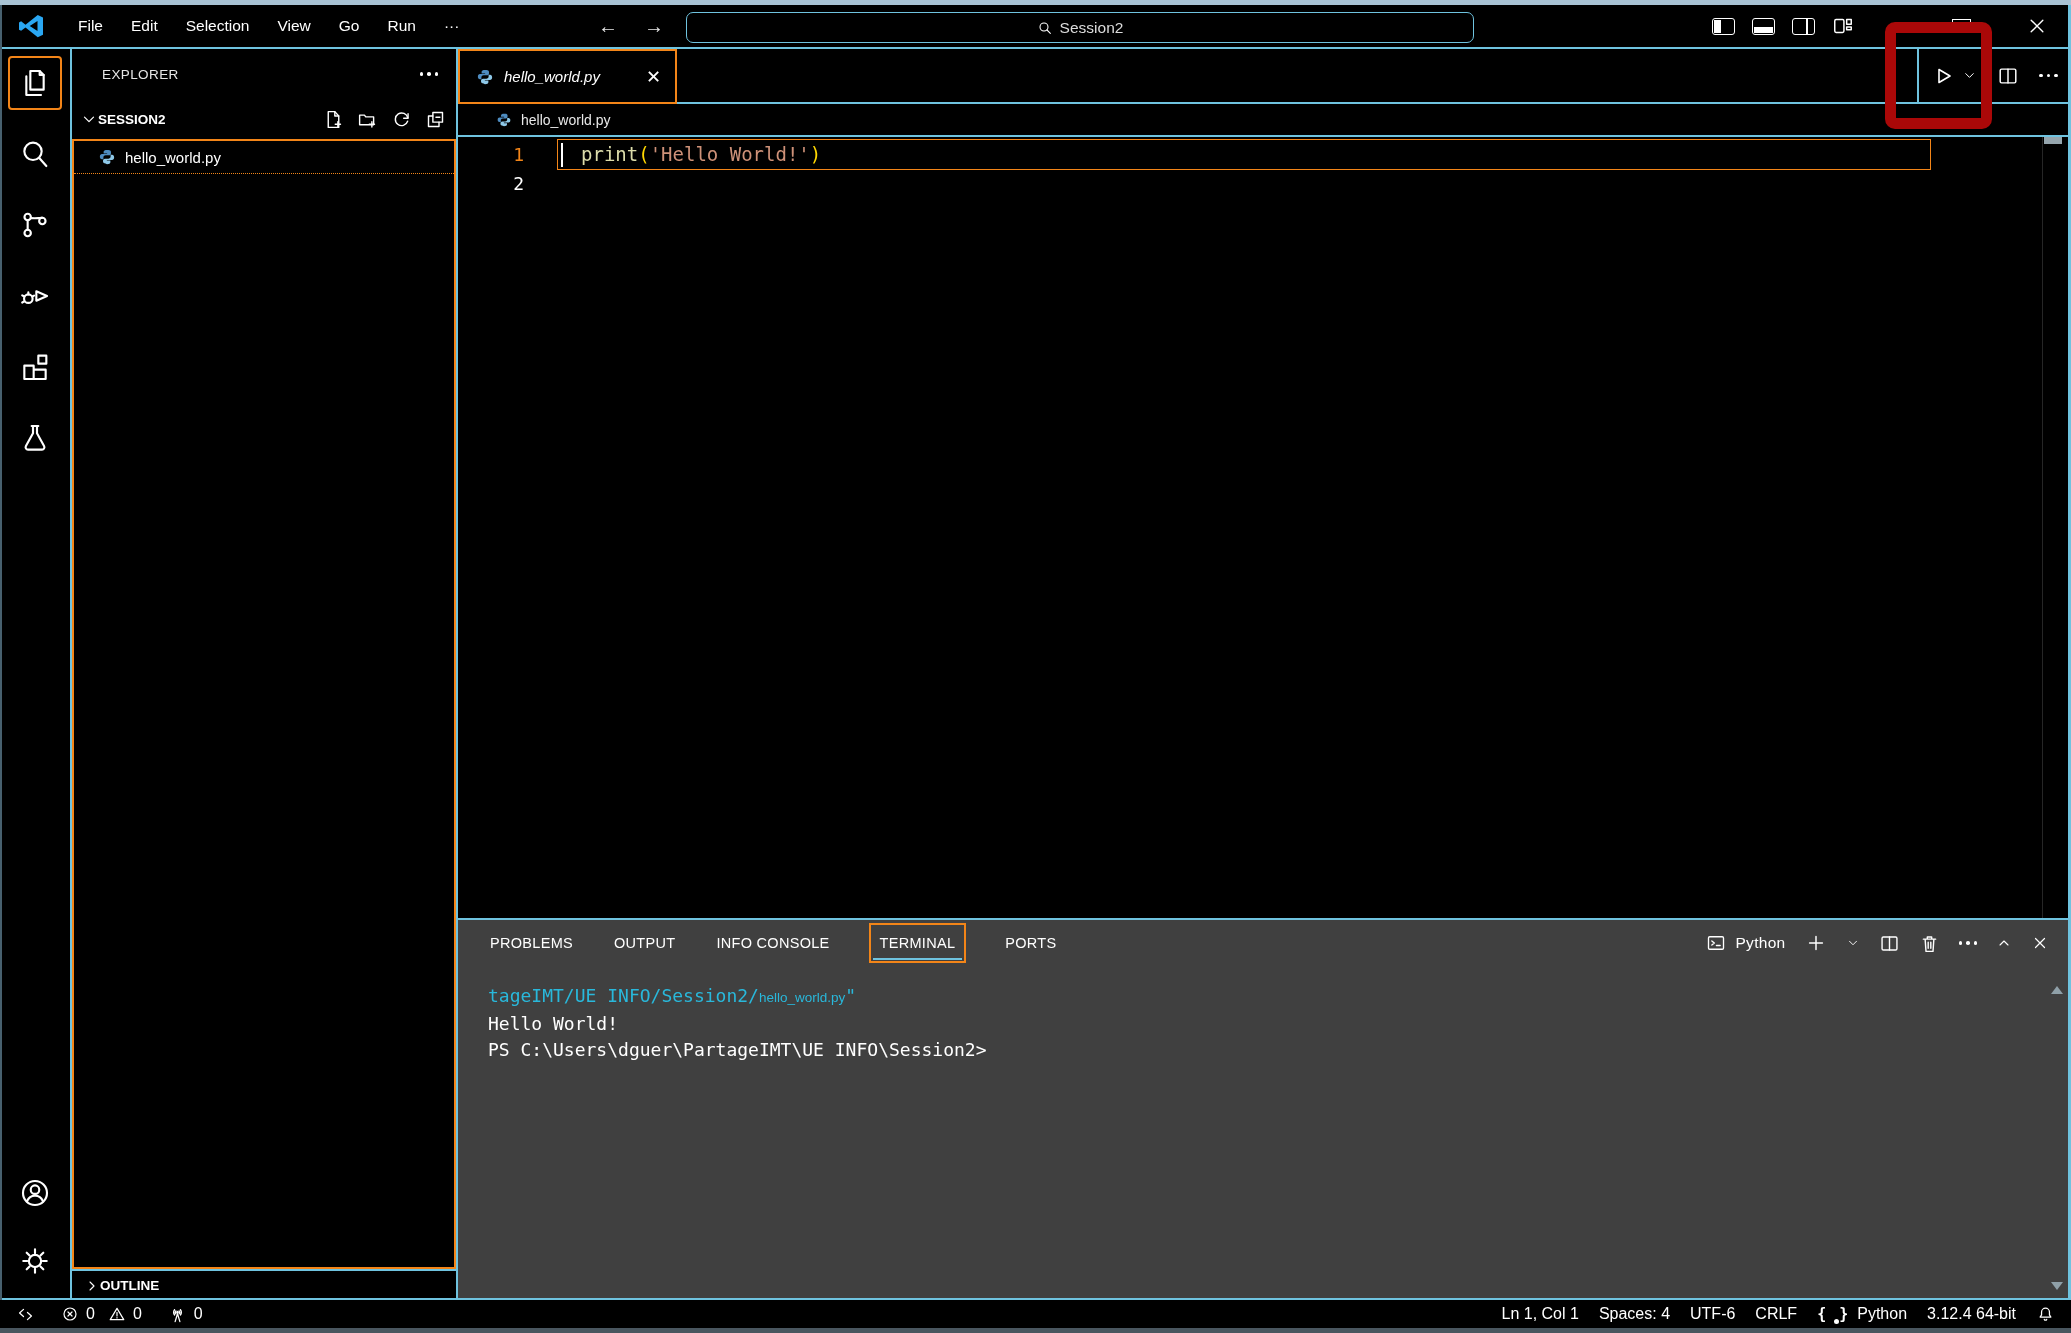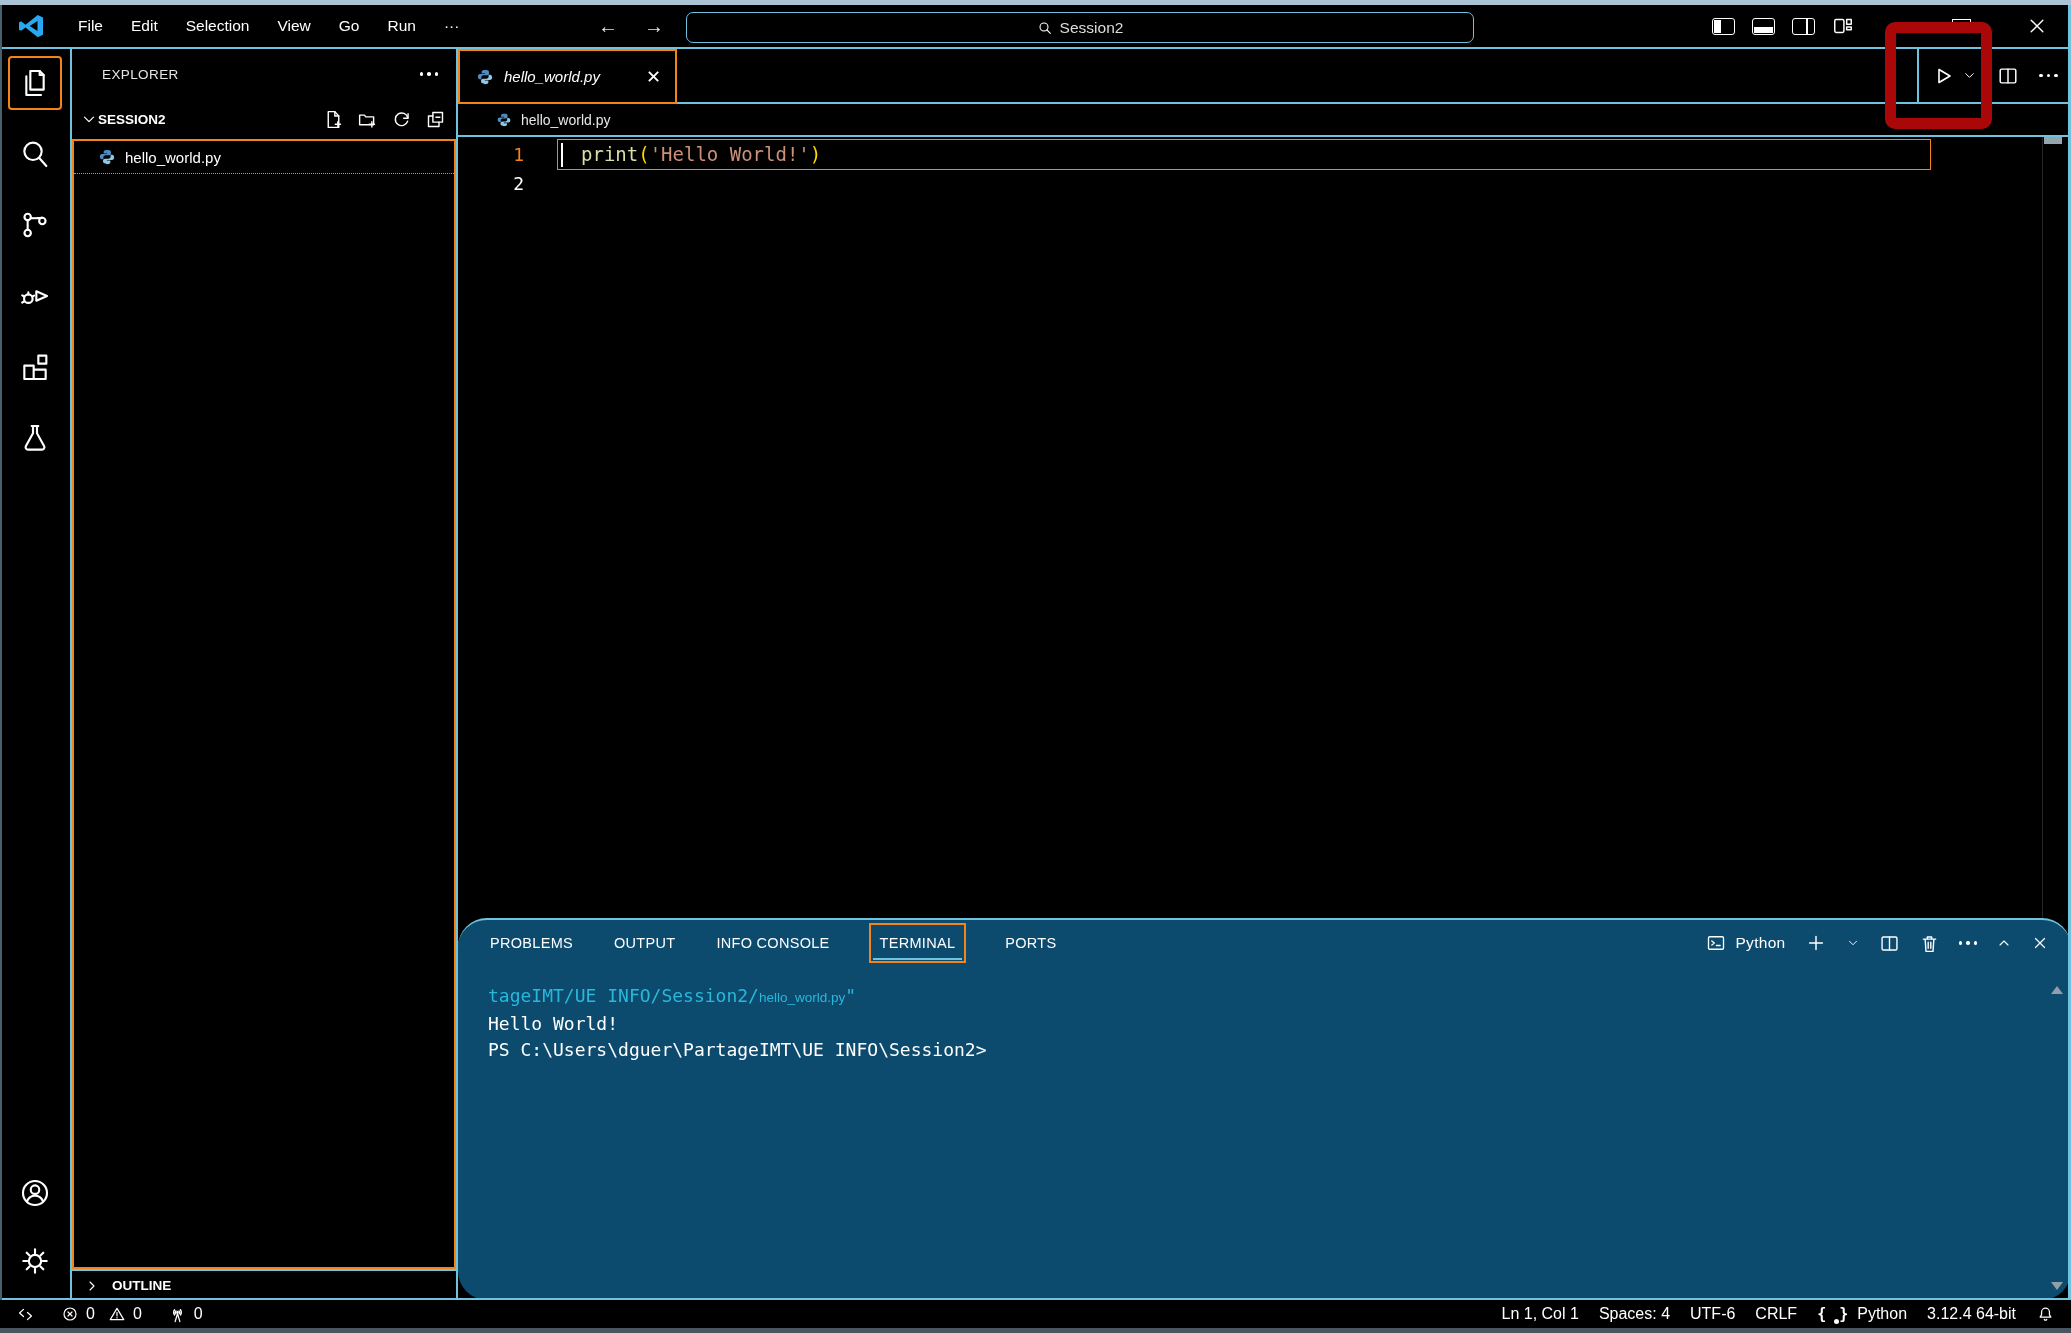--- a/index.html
+++ b/index.html
@@ -54,21 +54,21 @@
   
   .sidebar{position:absolute;left:72px;top:49px;width:386px;height:1251px;border-right:2px solid var(--cyan);
     display:flex;flex-direction:column;background:#000;}
   .sb-header{height:50px;display:flex;align-items:center;padding:0 18px 0 30px;font-size:13.5px;color:#e6e6e6;letter-spacing:.4px;}
   .sb-header .dots{margin-left:auto;}
   .sb-section{height:40px;display:flex;align-items:center;padding:0 10px 0 8px;font-weight:bold;font-size:13.5px;}
   .sb-section .sec-icons{margin-left:auto;display:flex;gap:13px;align-items:center;}
   .sb-tree{flex:1;border:2px solid var(--orange);overflow:hidden;}
   .tree-row{height:33px;display:flex;align-items:center;gap:9px;padding-left:24px;font-size:15px;
     border-bottom:1px dotted var(--orange);}
-  .sb-bottom-row{height:31px;display:flex;align-items:center;gap:12px;padding-left:12px;font-weight:bold;
+  .sb-bottom-row{height:31px;display:flex;align-items:center;gap:0;padding-left:12px;font-weight:bold;
     font-size:13.5px;border-top:2px solid var(--cyan);}
 
   
   .editor-col{position:absolute;left:458px;top:49px;width:1613px;height:1251px;display:flex;flex-direction:column;}
   .tabbar{height:55px;border-bottom:2px solid var(--cyan);position:relative;display:flex;}
   .tab{width:219px;height:55px;border:2px solid var(--orange);display:flex;align-items:center;gap:10px;
     padding:0 12px 0 16px;background:#000;}
   .tab-label{font-style:italic;font-size:15px;flex:1;}
   .tab-close{font-size:18px;color:#fff;padding:0 2px;}
   .tab-actions{position:absolute;left:1459px;right:0;top:0;height:53px;border-left:2px solid var(--cyan);
@@ -80,21 +80,21 @@
   .cur-line{position:absolute;left:99px;top:2px;width:1374px;height:31px;border:1.5px solid var(--orange);}
   .gutter-num{position:absolute;left:0;width:66px;text-align:right;font-family:"DejaVu Sans Mono",monospace;
     font-size:18px;line-height:29px;}
   .code-line{position:absolute;left:105px;top:3px;font-family:"DejaVu Sans Mono",monospace;font-size:19px;line-height:29px;white-space:pre;padding-left:18px;}
   .cursor{position:absolute;left:103px;top:6px;width:2px;height:24px;background:#fff;}
   .tok-func{color:#dcdcaa;} .tok-brk{color:#ffd700;} .tok-str{color:#ce9178;}
   .ed-scrollbar{position:absolute;left:1584px;top:0;width:20px;height:100%;border-left:1px solid #262626;}
   .ed-thumb{position:absolute;left:1px;right:0;top:0;height:7px;background:#95a5ad;}
 
   
-  .panel{height:382px;border-top:2px solid var(--cyan);position:relative;background:#0c4a6e;border-radius:29px;}
+  .panel{height:382px;border-top:2px solid var(--cyan);position:relative;background:#404040;}
   .panel-tabs{height:46px;display:flex;align-items:center;gap:37px;padding-left:30px;font-size:14.5px;letter-spacing:.3px;position:relative;}
   .ptab{padding:7px 2px;position:relative;}
   .ptab.active{border:2px solid var(--orange);padding:10px 9px;}
   .ptab.active::after{content:"";position:absolute;left:2px;right:2px;bottom:1px;height:2.5px;background:var(--cyan);}
   .panel-actions{position:absolute;right:22px;top:0;height:46px;display:flex;align-items:center;gap:19px;}
   .shell-group{display:flex;align-items:center;gap:9px;font-size:15.5px;}
   .terminal{padding:17px 40px 0 30px;font-family:"DejaVu Sans Mono",monospace;font-size:18px;line-height:26px;}
   .t-line{white-space:pre-wrap;}
   .t-white{color:#fff;} .t-yellow{color:#e5e510;} .t-cyan{color:#29b8db;}
   .t-small{font-family:"Liberation Sans",sans-serif;font-size:13.5px;}

